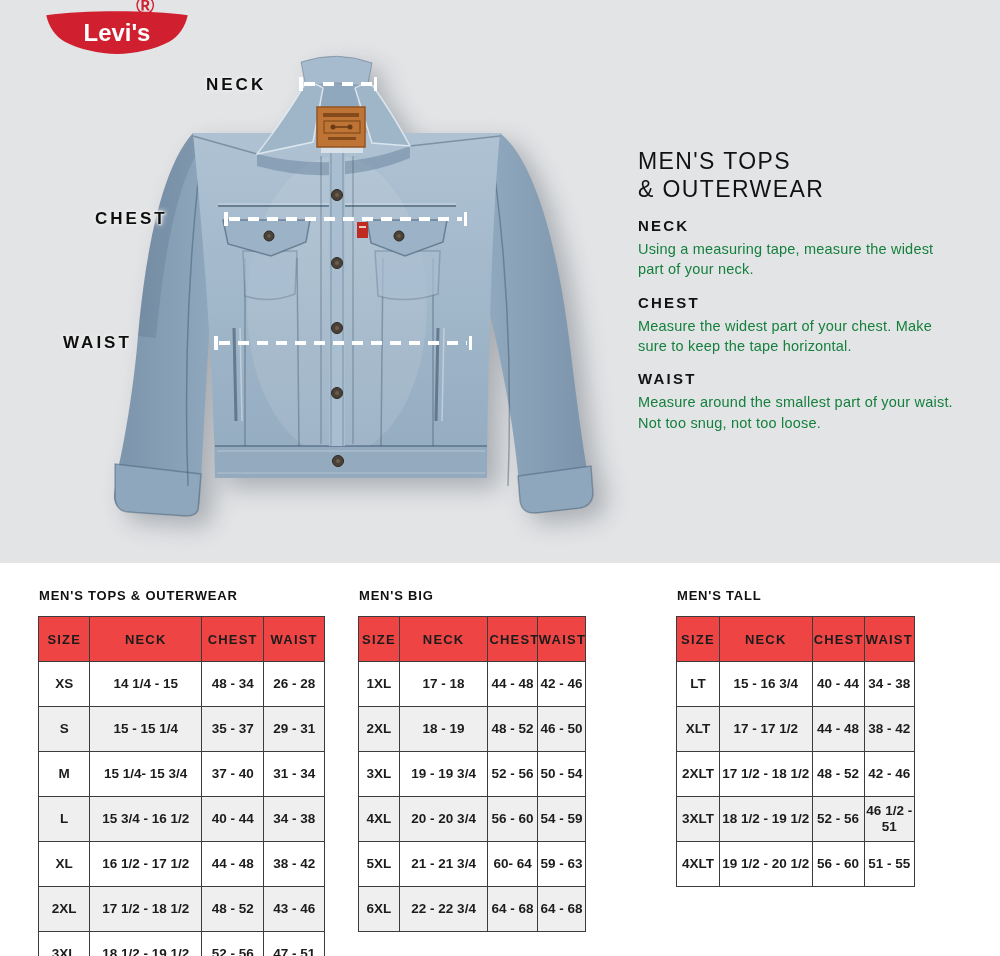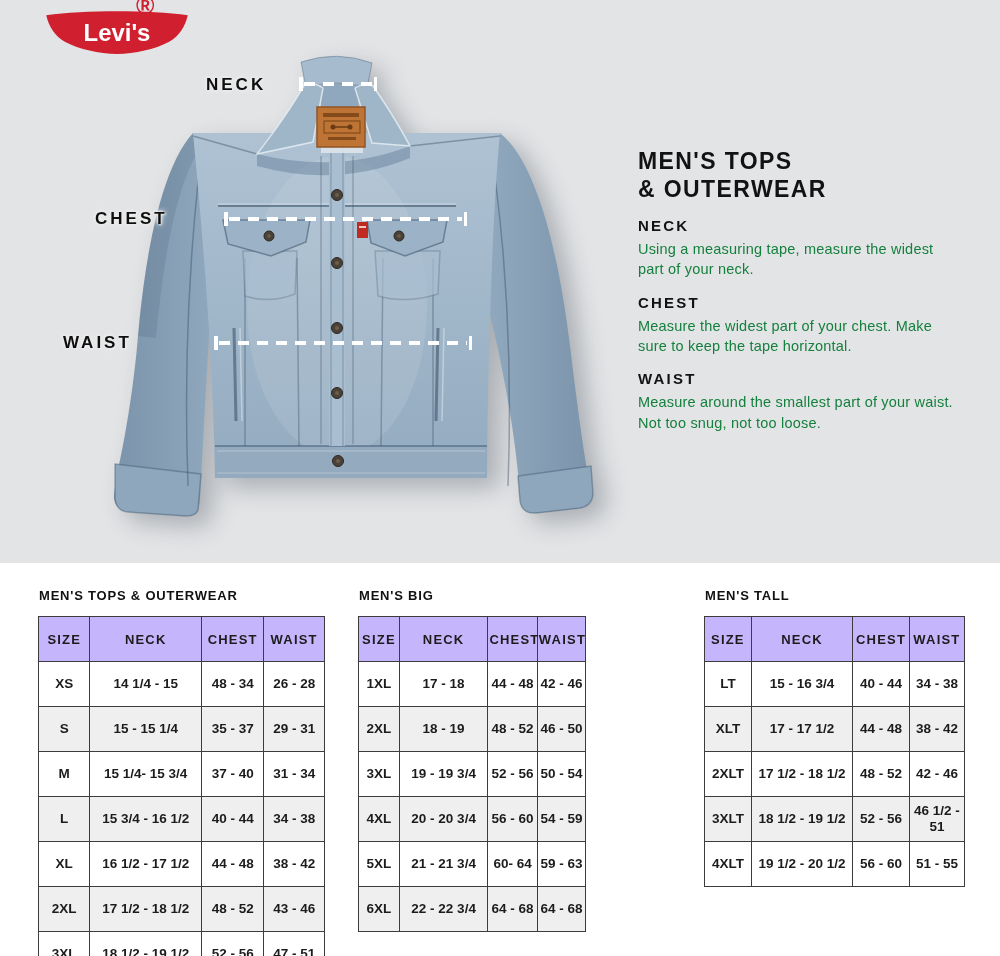--- a/index.html
+++ b/index.html
@@ -14,35 +14,35 @@
   .measure-label{position:absolute;font-weight:700;font-size:17px;letter-spacing:3px;color:#0e0e0e;
      text-shadow:0 0 4px #eceded,0 0 6px #eceded,1px 1px 2px #eceded,-1px -1px 2px #eceded;}
   .dash-line{position:absolute;height:14px;}
   .dash-line .cap{position:absolute;top:0;width:3.5px;height:14px;background:#fff;}
   .dash-line .cap.left{left:0}
   .dash-line .cap.right{right:0}
   .dash-line .dashes{position:absolute;left:5px;right:5px;top:5px;height:4px;
      background:repeating-linear-gradient(90deg,#fff 0 11px,transparent 11px 19px);}
   
   .guide{position:absolute;left:638px;top:148px;width:322px;}
-  .guide-title{font-size:23px;font-weight:700;letter-spacing:1.4px;line-height:1.2;color:#121212;}
+  .guide-title{font-size:23px;font-weight:400;letter-spacing:1.4px;line-height:1.2;color:#121212;}
   .guide-section{margin-top:14px;}
   .guide-heading{font-size:15px;font-weight:700;letter-spacing:2.2px;margin:14px 0 5px;color:#121212;}
   .guide-body{font-size:14.5px;font-weight:500;line-height:1.4;letter-spacing:.2px;margin:0;color:#15803d;}
   
   .charts{position:absolute;left:0;top:563px;width:1000px;height:393px;background:#fff;}
   .size-block{position:absolute;top:25px;}
   #table-tops{left:38px;width:287px;}
   #table-big{left:358px;width:228px;}
-  #table-tall{left:704px;width:261px;}
+  #table-tall{left:676px;width:239px;}
   .size-title{font-size:13px;font-weight:700;letter-spacing:.8px;margin:0 0 13px 1px;color:#111;}
   .size-block table{border-collapse:collapse;width:100%;table-layout:fixed;}
   .size-block th,.size-block td{border:1px solid #3c3c3c;text-align:center;vertical-align:middle;
       padding:2px 1px;color:#1c1c1c;}
-  .size-block th{height:40px;background:#c4b5fd;font-size:13px;font-weight:700;letter-spacing:1.2px;}
+  .size-block th{height:40px;background:#ef4444;font-size:13px;font-weight:700;letter-spacing:1.2px;}
   .size-block td{height:40px;font-size:13.5px;font-weight:700;line-height:1.15;}
   .size-block tbody tr:nth-child(even) td{background:#efefef;}
   .col-0{width:18%}.col-1{width:39%}.col-2{width:21.8%}.col-3{width:21.2%}
 </style>
 </head>
 <body>
 
 <div class="page">
 
   <div class="hero">

